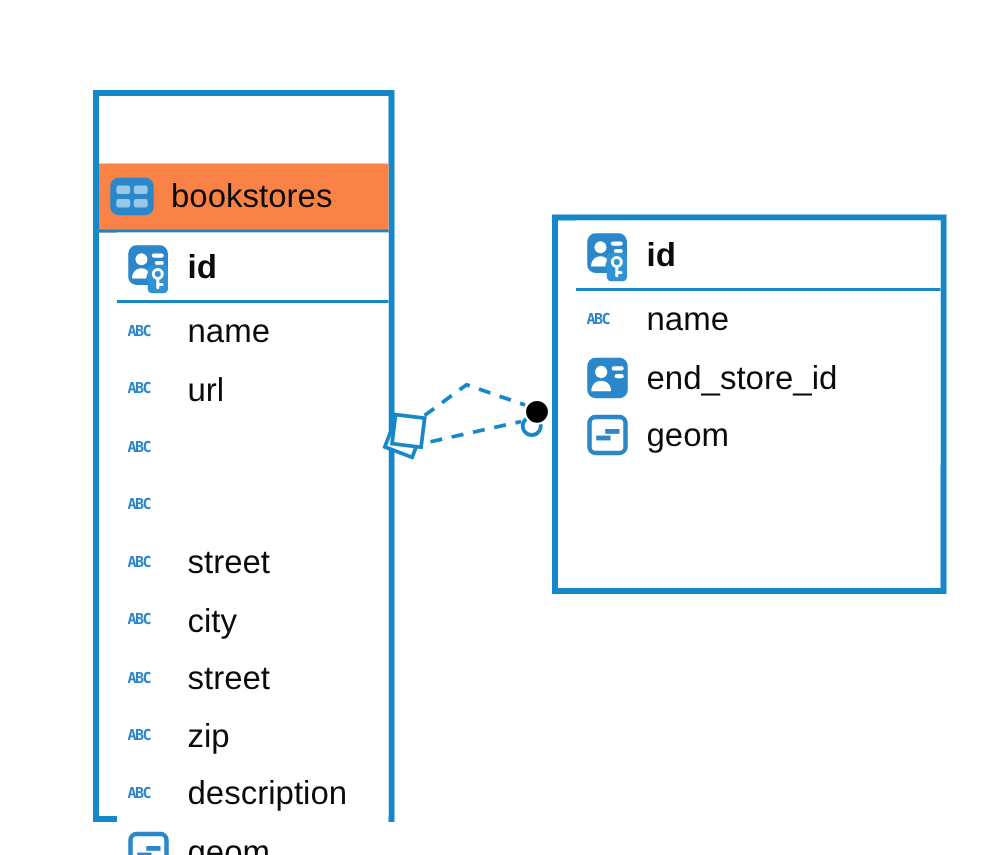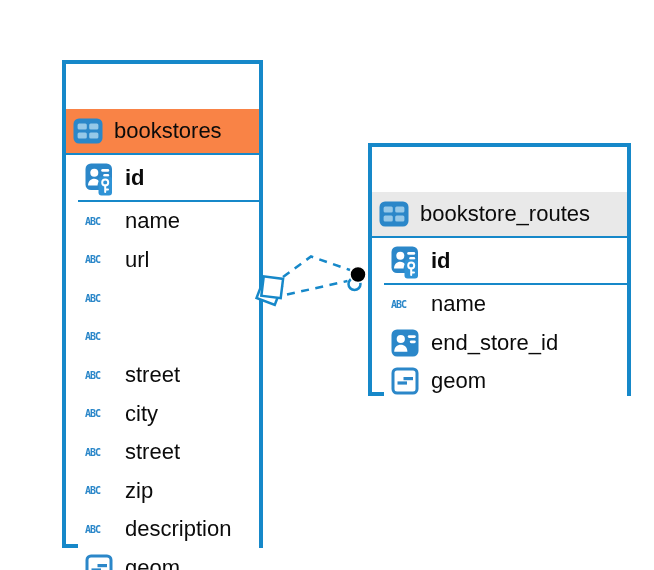--- a/index.html
+++ b/index.html
@@ -151,32 +151,20 @@
               <rect x="12.5" y="10" width="9.5" height="3.2" fill="#2b87c9"></rect>
               <rect x="6.5" y="14.4" width="9.5" height="3.2" fill="#2b87c9"></rect>
             </svg>
           </span>
           <span class="fname">geom</span>
         </div>
       </div>
   </div>
 
   <div class="entity" id="t-routes">
-    <div class="thead">
-      <span class="ficon">
-        <svg width="30" height="26" viewBox="0 0 30 26">
-          <rect x="0.5" y="0.5" width="29" height="25" rx="5.5" fill="#2b87c9"></rect>
-          <rect x="4.6" y="5.6" width="9.2" height="5.8" rx="1.5" fill="#96c8e8"></rect>
-          <rect x="16.2" y="5.6" width="9.2" height="5.8" rx="1.5" fill="#96c8e8"></rect>
-          <rect x="4.6" y="14.6" width="9.2" height="5.8" rx="1.5" fill="#96c8e8"></rect>
-          <rect x="16.2" y="14.6" width="9.2" height="5.8" rx="1.5" fill="#96c8e8"></rect>
-        </svg>
-      </span>
-      <span class="ttitle">bookstore_routes</span>
-    </div>
     <div class="row pk">
       <span class="ficon">
         <svg width="30" height="33" viewBox="0 0 30 33">
           <rect x="0.5" y="0.5" width="26.5" height="26.5" rx="5.5" fill="#2b87c9"></rect>
           <circle cx="9.3" cy="9.8" r="4" fill="#fff"></circle>
           <path d="M3 22.6c0-4.2 2.9-6.8 6.3-6.8 2 0 3.8.9 4.9 2.4-1 1.2-1.6 2.8-1.6 4.4z" fill="#fff"></path>
           <rect x="16.2" y="6" width="8" height="2.8" rx="1.4" fill="#fff"></rect>
           <rect x="18.2" y="11" width="6" height="2.8" rx="1.4" fill="#fff"></rect>
           <rect x="13.5" y="13.5" width="13.5" height="19" rx="3" fill="#2f93d6"></rect>
           <circle cx="20.2" cy="19.6" r="3" fill="none" stroke="#fff" stroke-width="2"></circle>

